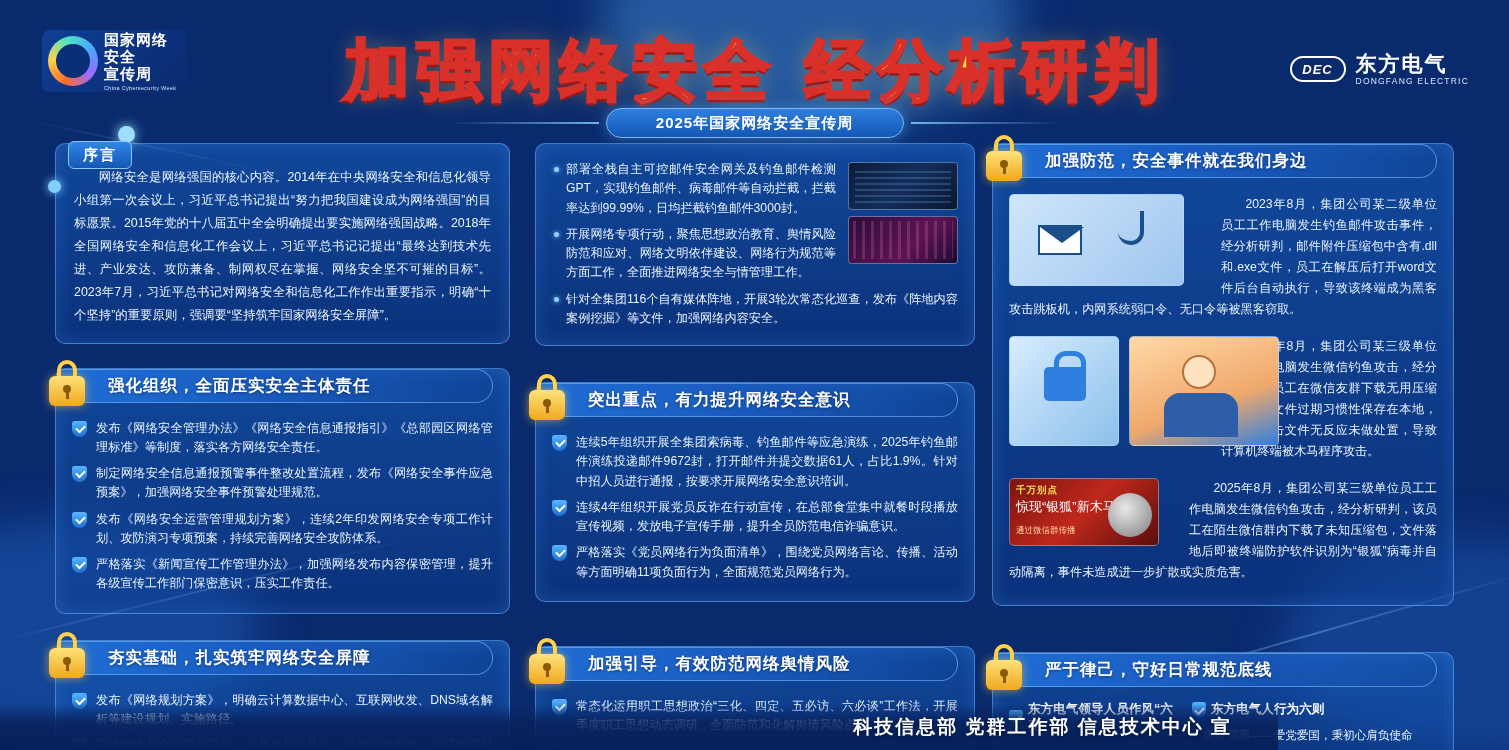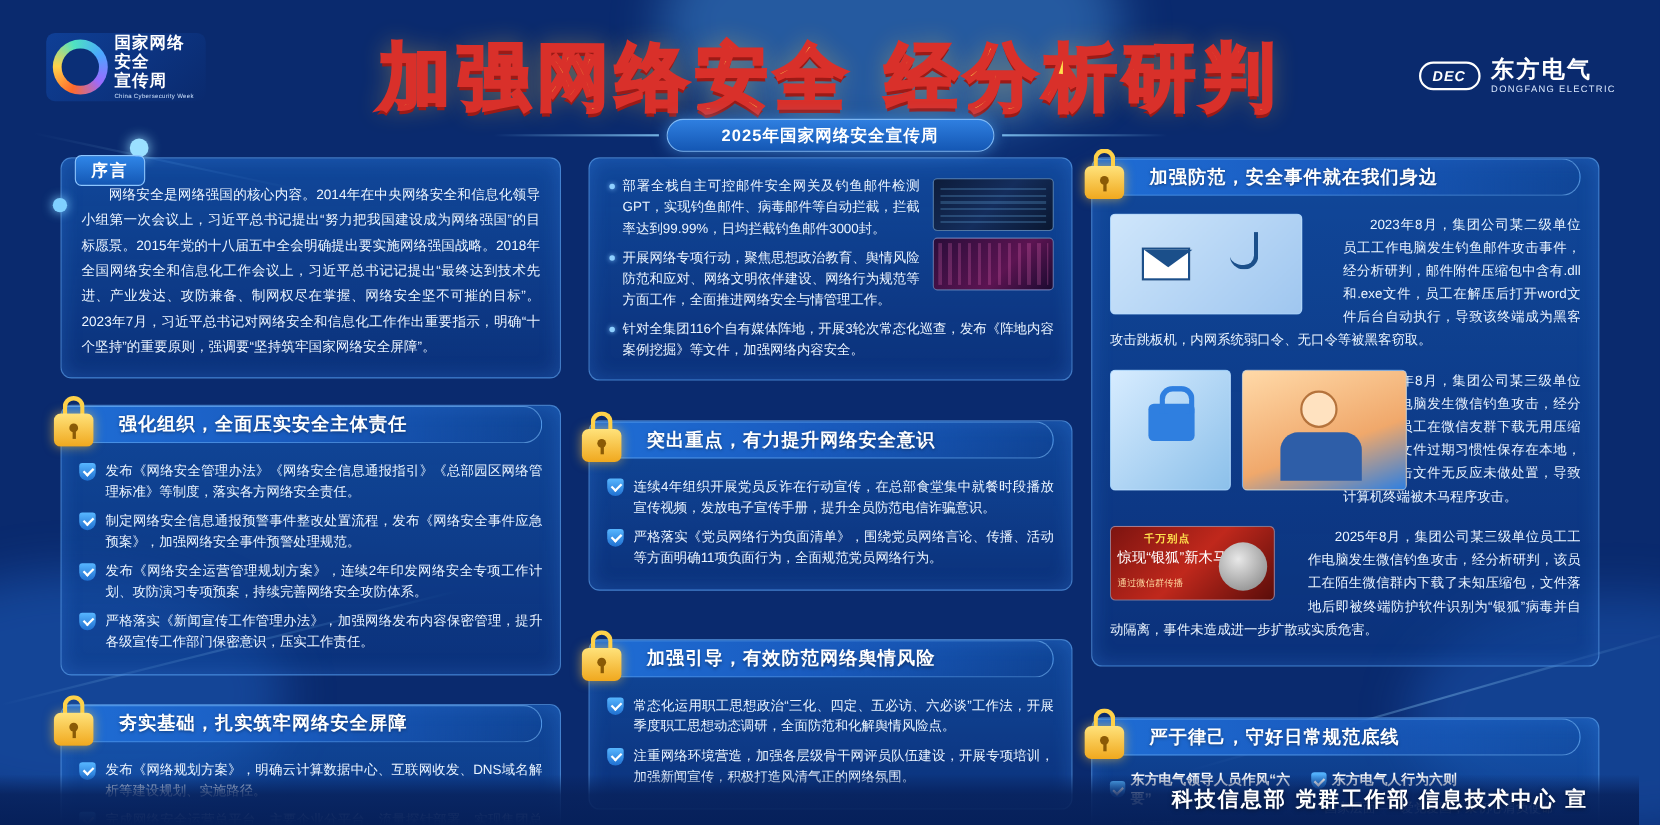--- a/index.html
+++ b/index.html
@@ -174,40 +174,40 @@
   .m-phish .hook { position:absolute; left:108px; top:16px; width:26px; height:34px; border:4px solid #1b4f8a; border-top:none; border-left:none; border-radius:0 0 16px 16px; }
   .m-phish .env { position:absolute; left:28px; top:30px; width:44px; height:30px; background:#fff; border:2px solid #1b4f8a; }
   .m-phish .env::after{ content:""; position:absolute; left:0; top:0; width:0; height:0; border-left:22px solid transparent; border-right:22px solid transparent; border-top:16px solid #1b4f8a; }
   .m-lock2 { width:110px; height:110px; background:linear-gradient(135deg,#d7ecff,#8cc0ea); position:relative; }
   .m-lock2 .l { position:absolute; left:34px; top:30px; width:42px; height:34px; background:#2f7fe0; border-radius:5px; }
   .m-lock2 .l::before{ content:""; position:absolute; left:10px; top:-16px; width:22px; height:20px; border:5px solid #2f7fe0; border-bottom:none; border-radius:12px 12px 0 0; }
   .m-person { width:150px; height:110px; background:linear-gradient(160deg,#ffd9a8,#f0a86b 60%,#2f7fe0); position:relative; }
   .m-person .head2 { position:absolute; left:52px; top:18px; width:34px; height:34px; border-radius:50%; background:#ffe2c0; border:2px solid #b5733c; }
   .m-person .body2 { position:absolute; left:34px; top:56px; width:74px; height:44px; border-radius:16px 16px 0 0; background:#2e5ea8; }
   .m-virus { width:150px; height:68px; background:linear-gradient(135deg,#7d1410,#c0281c 50%,#5a0d0a); position:relative; overflow:hidden; color:#ffe14d; }
-  .m-virus .vt { position:absolute; left:6px; top:5px; font-size:9.5px; font-weight:bold; letter-spacing:1px;margin-left:24px; }
+  .m-virus .vt { position:absolute; left:6px; top:5px; font-size:9.5px; font-weight:bold; letter-spacing:1px; }
   .m-virus .vt2 { position:absolute; left:6px; top:19px; font-size:13px; color:#fff; }
   .m-virus .vt3 { position:absolute; left:6px; top:46px; font-size:8.5px; color:#ffd9a0; }
   .m-virus .wolf { position:absolute; right:6px; top:14px; width:44px; height:44px; border-radius:50%; background:radial-gradient(circle at 40% 35%,#e8e8e8,#7e7e7e); }
 
   .para { color:#eaf4ff; font-size:12.2px; line-height:1.72; text-align:justify; text-indent:2em; margin:0 0 8px 0; }
 
   
   .two-col { display:flex; gap:14px; }
   .two-col > div { flex:1 1 0; }
   .mini-head { display:flex; align-items:center; gap:5px; color:#fff; font-size:12.6px; font-weight:bold; margin-bottom:6px; }
   .mini-shield { width:14px; height:15px; border-radius:3px 3px 7px 7px; background:linear-gradient(180deg,#57b6ff,#1f6fd0); position:relative; flex:0 0 auto;}
   .mini-shield::after{ content:""; position:absolute; left:3px; top:5px; width:7px; height:4px; border-left:2px solid #fff; border-bottom:2px solid #fff; transform:rotate(-45deg); }
   ul.mini { list-style:none; margin:0; padding:0; }
   ul.mini li { position:relative; padding-left:12px; color:#eaf4ff; font-size:11.6px; line-height:1.95; white-space:nowrap; }
   ul.mini li::before { content:""; position:absolute; left:2px; top:8px; width:4px; height:4px; border-radius:50%; background:#8fd0ff; }
 
   
   .footer {
-    position:absolute; left:0; bottom:0; width:1490px; height:46px;
+    position:absolute; left:0; bottom:0; width:1278px; height:46px;
     background:linear-gradient(180deg, rgba(10,42,110,0) 0%, rgba(8,34,92,.85) 40%, #06205a 100%);
   }
   .footer .txt {
     position:absolute; right:46px; top:10px;
     color:#ffffff; font-size:19px; font-weight:bold; letter-spacing:2px;
     text-shadow:0 1px 4px rgba(0,0,0,.5);
   }
 </style>
 </head>
 <body>
@@ -317,20 +317,21 @@
       <div class="head">
         <div class="lock">
             <div class="shackle"></div>
             <div class="body"></div>
             <div class="key"></div>
           </div>
         <div class="title">突出重点，有力提升网络安全意识</div>
       </div>
       <div class="card-body">
         <ul class="bul shield">
+          <li>连续5年组织开展全集团索病毒、钓鱼邮件等应急演练，2025年钓鱼邮件演练投递邮件9672封，打开邮件并提交数据61人，占比1.9%。针对中招人员进行通报，按要求开展网络安全意识培训。</li>
           <li>连续4年组织开展党员反诈在行动宣传，在总部食堂集中就餐时段播放宣传视频，发放电子宣传手册，提升全员防范电信诈骗意识。</li>
           <li>严格落实《党员网络行为负面清单》，围绕党员网络言论、传播、活动等方面明确11项负面行为，全面规范党员网络行为。</li>
         </ul>
       </div>
     </div>
 
     <div class="card" style="margin-top:44px;">
       <div class="head">
         <div class="lock">
             <div class="shackle"></div>

